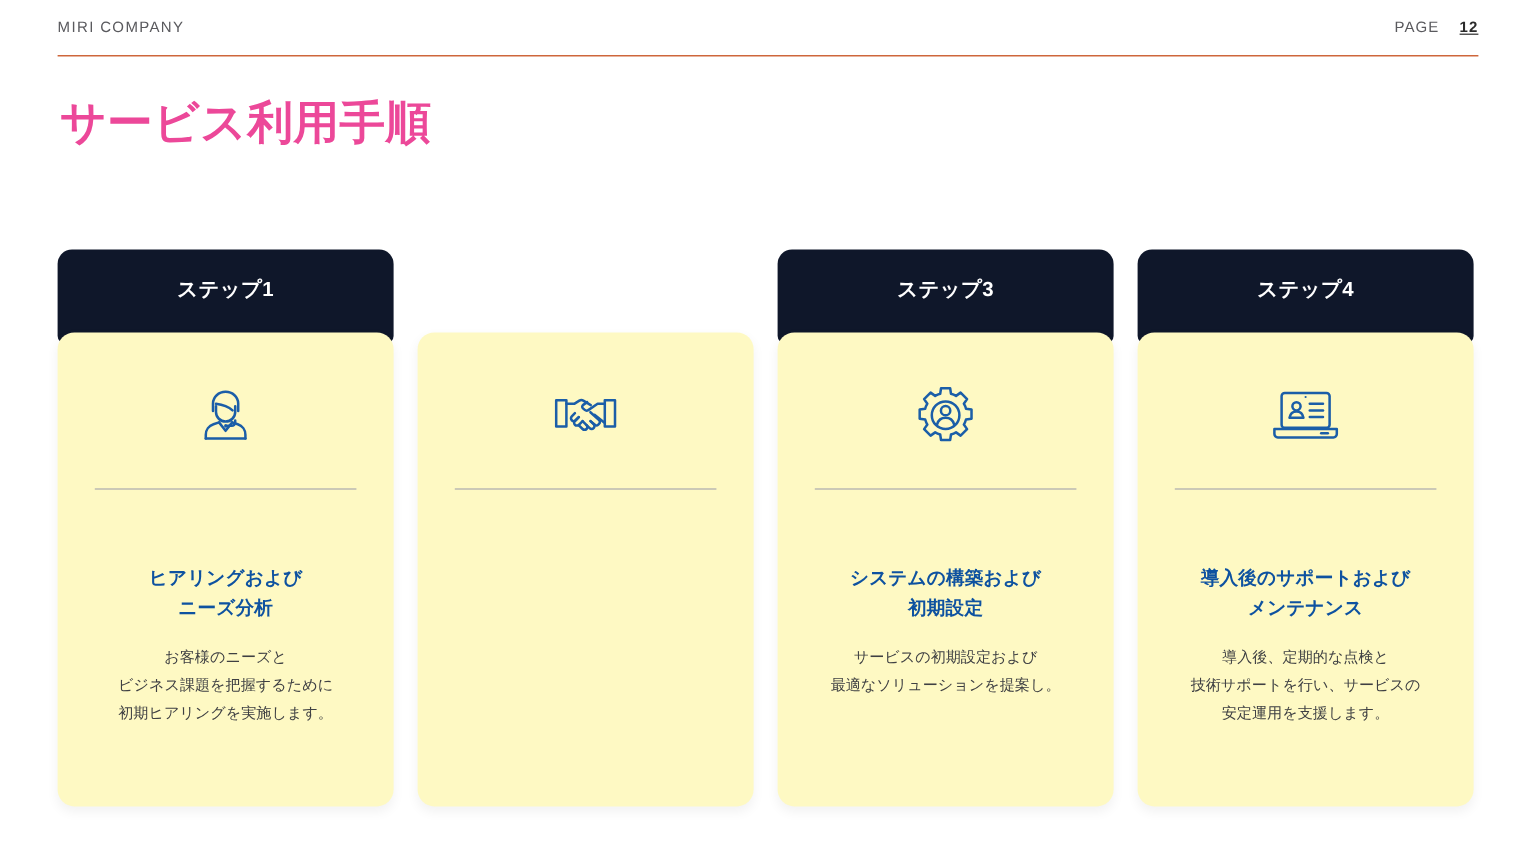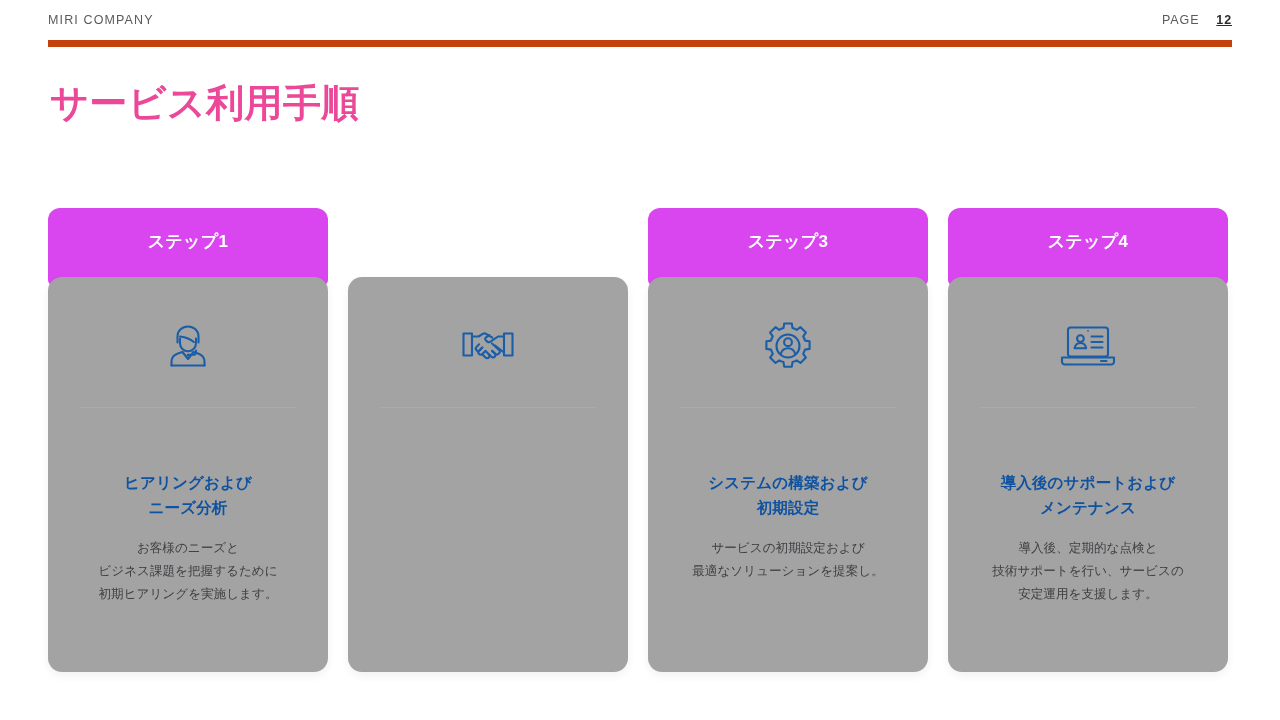--- a/index.html
+++ b/index.html
@@ -15,21 +15,21 @@
     position: relative;
   }
 
   
   .page-header {
     position: absolute;
     left: 48px;
     top: 0;
     width: 1184px;
     height: 47px;
-    border-bottom: 7px solid #c2410c;
+    border-bottom: 1px solid #c2410c;
     display: flex;
     align-items: center;
     justify-content: space-between;
     box-sizing: border-box;
   }
   .brand {
     font-size: 12.5px;
     letter-spacing: 0.09em;
     color: #5a5a5e;
     font-weight: 400;
@@ -75,21 +75,21 @@
     position: relative;
     width: 280px;
     height: 464px;
   }
   .card-head {
     position: absolute;
     left: 0;
     top: 0;
     width: 280px;
     height: 78px;
-    background: #d946ef;
+    background: #0f172a;
     border-radius: 12px 12px 6px 6px;
     display: flex;
     align-items: flex-start;
     justify-content: center;
     box-sizing: border-box;
     padding-top: 25px;
     z-index: 1;
   }
   .card-head-label {
     color: #ffffff;
@@ -97,21 +97,21 @@
     font-weight: 700;
     letter-spacing: 0.02em;
     line-height: 1;
   }
   .card-body {
     position: absolute;
     left: 0;
     top: 69px;
     width: 280px;
     height: 395px;
-    background: #a3a3a3;
+    background: #fef9c3;
     border-radius: 14px;
     box-shadow: 0 4px 10px rgba(0,0,0,0.055);
     z-index: 2;
     box-sizing: border-box;
     display: flex;
     flex-direction: column;
     align-items: center;
   }
   .icon-wrap {
     margin-top: 41px;

